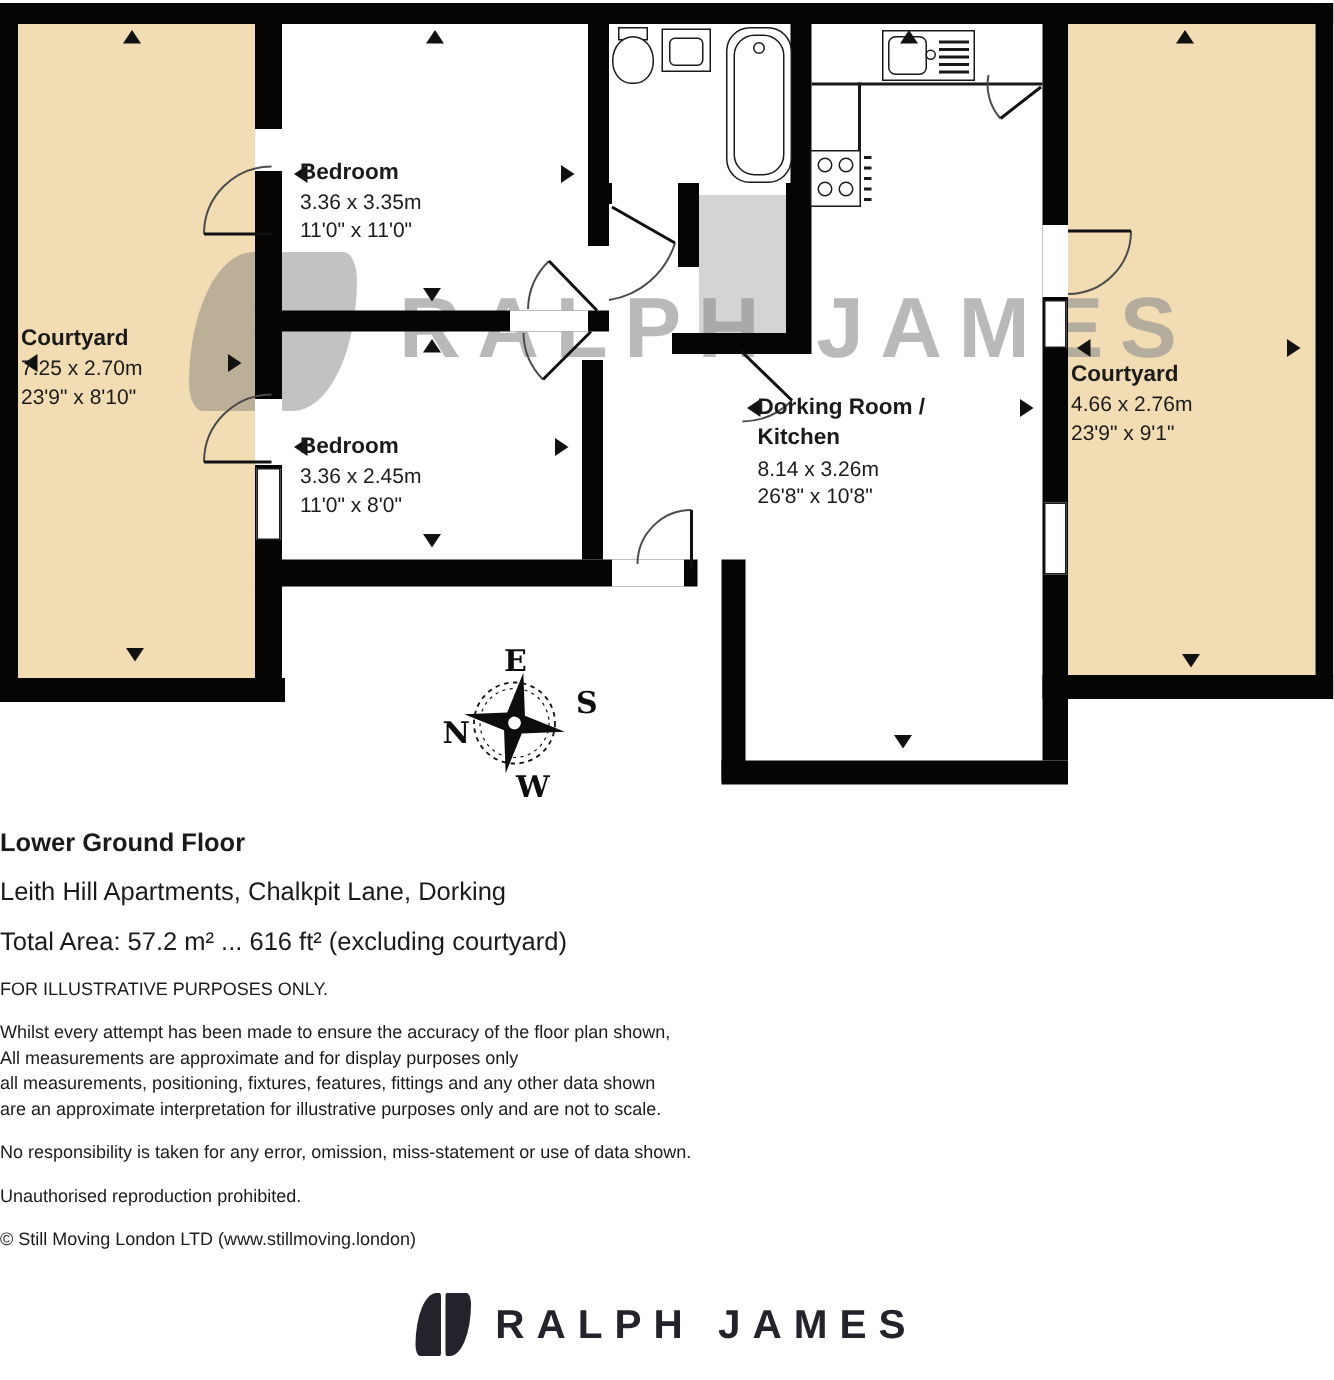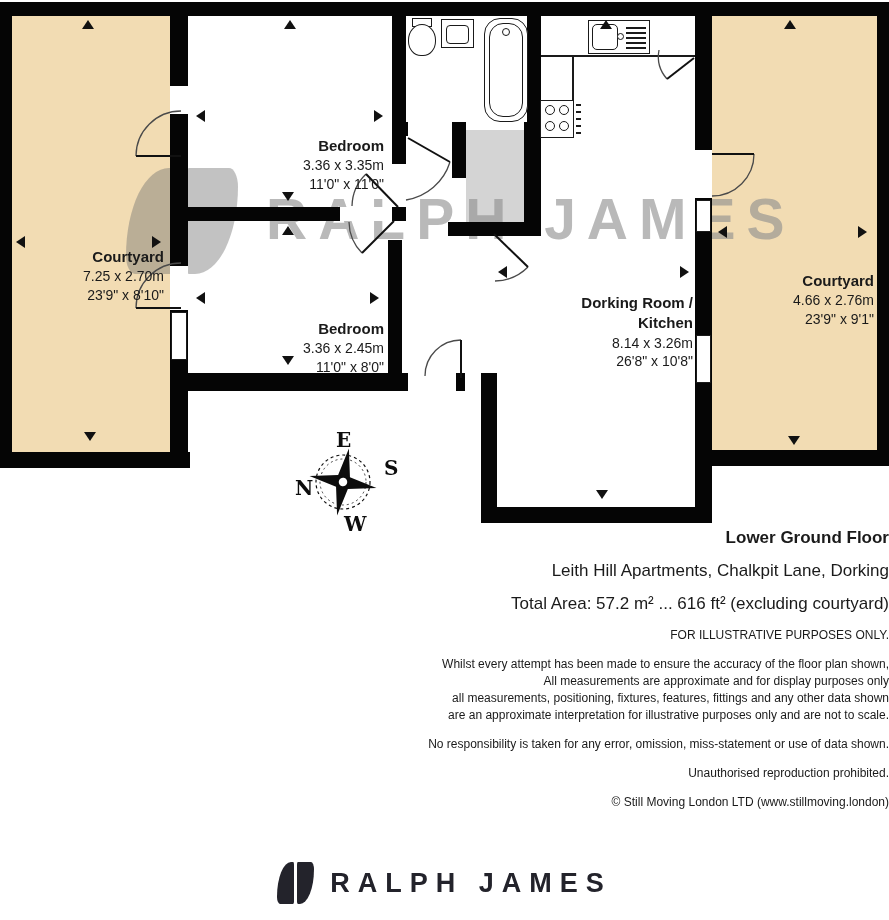--- a/index.html
+++ b/index.html
@@ -11,21 +11,21 @@
   .floor{position:absolute;z-index:1;}
   .tan{background:#f2dcb3;}
   .grey{background:#d4d4d4;}
   .watermark-layer{position:absolute;z-index:2;}
   .wall{position:absolute;background:#050505;z-index:3;}
   .gap{position:absolute;background:#ffffff;z-index:4;}
   .win{position:absolute;background:#ffffff;border:1px solid #1a1a1a;z-index:4;box-sizing:border-box;}
   .fx{position:absolute;background:#ffffff;border:1.5px solid #1a1a1a;box-sizing:border-box;z-index:5;}
   .fxline{position:absolute;background:#1a1a1a;z-index:5;}
   svg.overlay{position:absolute;left:0;top:0;z-index:6;}
-  .room-label{position:absolute;z-index:7;text-align:right;line-height:1.35;margin-top:31px;}
+  .room-label{position:absolute;z-index:7;text-align:left;line-height:1.35;}
   .room-label .rname{font-weight:bold;font-size:15px;}
   .room-label .rdim{font-size:14px;}
 
   
   .ar{position:absolute;width:0;height:0;z-index:7;}
   .ar-up{border-left:6px solid transparent;border-right:6px solid transparent;border-bottom:9px solid #111;}
   .ar-down{border-left:6px solid transparent;border-right:6px solid transparent;border-top:9px solid #111;}
   .ar-left{border-top:6px solid transparent;border-bottom:6px solid transparent;border-right:9px solid #111;}
   .ar-right{border-top:6px solid transparent;border-bottom:6px solid transparent;border-left:9px solid #111;}
 
@@ -34,21 +34,21 @@
   .wm-icon{position:absolute;left:126px;top:168px;width:112px;height:106px;opacity:.42;}
   .logo-half{position:absolute;top:0;height:100%;background:#6f6f6f;}
   .wm-icon .lh-l{left:0;width:52px;border-radius:85% 6% 6% 18%;}
   .wm-icon .lh-r{right:0;width:52px;border-radius:6% 18% 85% 6%;}
 
   
   .compass{position:absolute;left:296px;top:430px;width:100px;height:108px;z-index:7;}
   .cl{position:absolute;font-family:"DejaVu Serif", serif;font-weight:bold;font-size:20px;color:#0d0d0d;}
 
   
-  .textblock{position:absolute;left:0;top:524px;width:889px;text-align:right;z-index:8;}
+  .textblock{position:absolute;left:0;top:548px;width:889px;text-align:left;z-index:8;}
   .t-title{font-size:17px;font-weight:bold;margin:4px 0 0 0;}
   .t-address{font-size:17px;margin:13px 0 0 0;}
   .t-area{font-size:17px;margin:13px 0 0 0;}
   .t-small{font-size:12px;margin:3px 0 0 0;}
   .t-first{margin-top:14px;}
   .t-gap{margin-top:15px;}
 
   
   .footer{position:absolute;left:0;top:862px;width:889px;display:flex;align-items:center;justify-content:center;gap:16px;z-index:8;}
   .f-icon{position:relative;width:37px;height:42px;}

